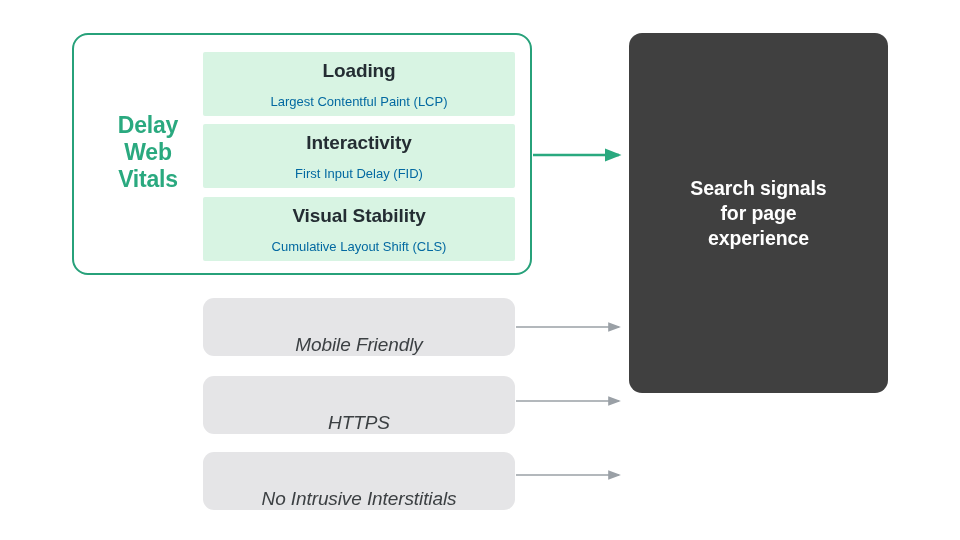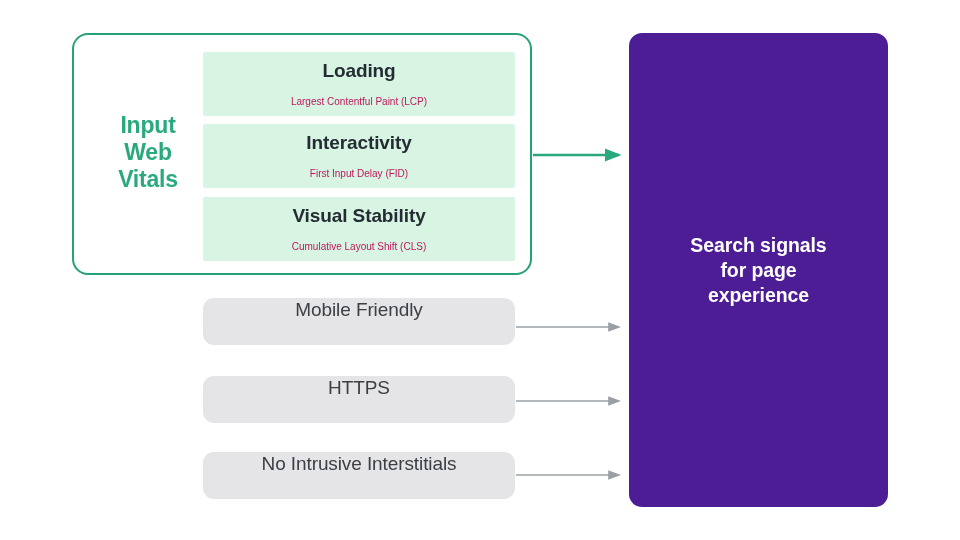--- a/index.html
+++ b/index.html
@@ -65,57 +65,58 @@
   .pill-3 { top: 197px; }
 
   .pill-title {
     color: #242d33;
     font-size: 19px;
     font-weight: bold;
     line-height: 23px;
     letter-spacing: -0.1px;
   }
   .pill-sub {
-    color: #be185d;
-    font-size: 10px;
+    color: #0369a1;
+    font-size: 13px;
     line-height: 17px;
     margin-top: 11px;
   }
 
   
   .gpill {
     position: absolute;
     left: 203px;
     width: 312px;
-    height: 47px;
+    height: 58px;
     border-radius: 11px;
     background: #e5e5e7;
     display: flex;
-    align-items: flex-start;
+    align-items: flex-end;
     justify-content: center;
     box-sizing: border-box;
+    font-style: italic;
   }
   .gpill-1 { top: 298px; }
   .gpill-2 { top: 376px; }
   .gpill-3 { top: 446px; margin-top: 6px; }
   .gpill-label {
     color: #3c4043;
     font-size: 19px;
     line-height: 23px;
     letter-spacing: -0.1px;
   }
 
   
   .blue-box {
     position: absolute;
     left: 629px;
     top: 33px;
     width: 259px;
-    height: 474px;
-    background: #4c1d95;
+    height: 360px;
+    background: #404040;
     border-radius: 13px;
     display: flex;
     align-items: center;
     justify-content: center;
     box-sizing: border-box;
   }
   .blue-text {
     color: #ffffff;
     font-size: 19.5px;
     font-weight: bold;
@@ -136,21 +137,21 @@
   }
 </style>
 </head>
 <body>
 
 <div id="canvas">
 
   <div class="cwv-container"></div>
 
   <div class="cwv-label">
-    <div>Input</div>
+    <div>Delay</div>
     <div>Web</div>
     <div>Vitals</div>
   </div>
 
   <div class="pill pill-1">
     <div class="pill-title">Loading</div>
     <div class="pill-sub">Largest Contentful Paint (LCP)</div>
   </div>
 
   <div class="pill pill-3">

